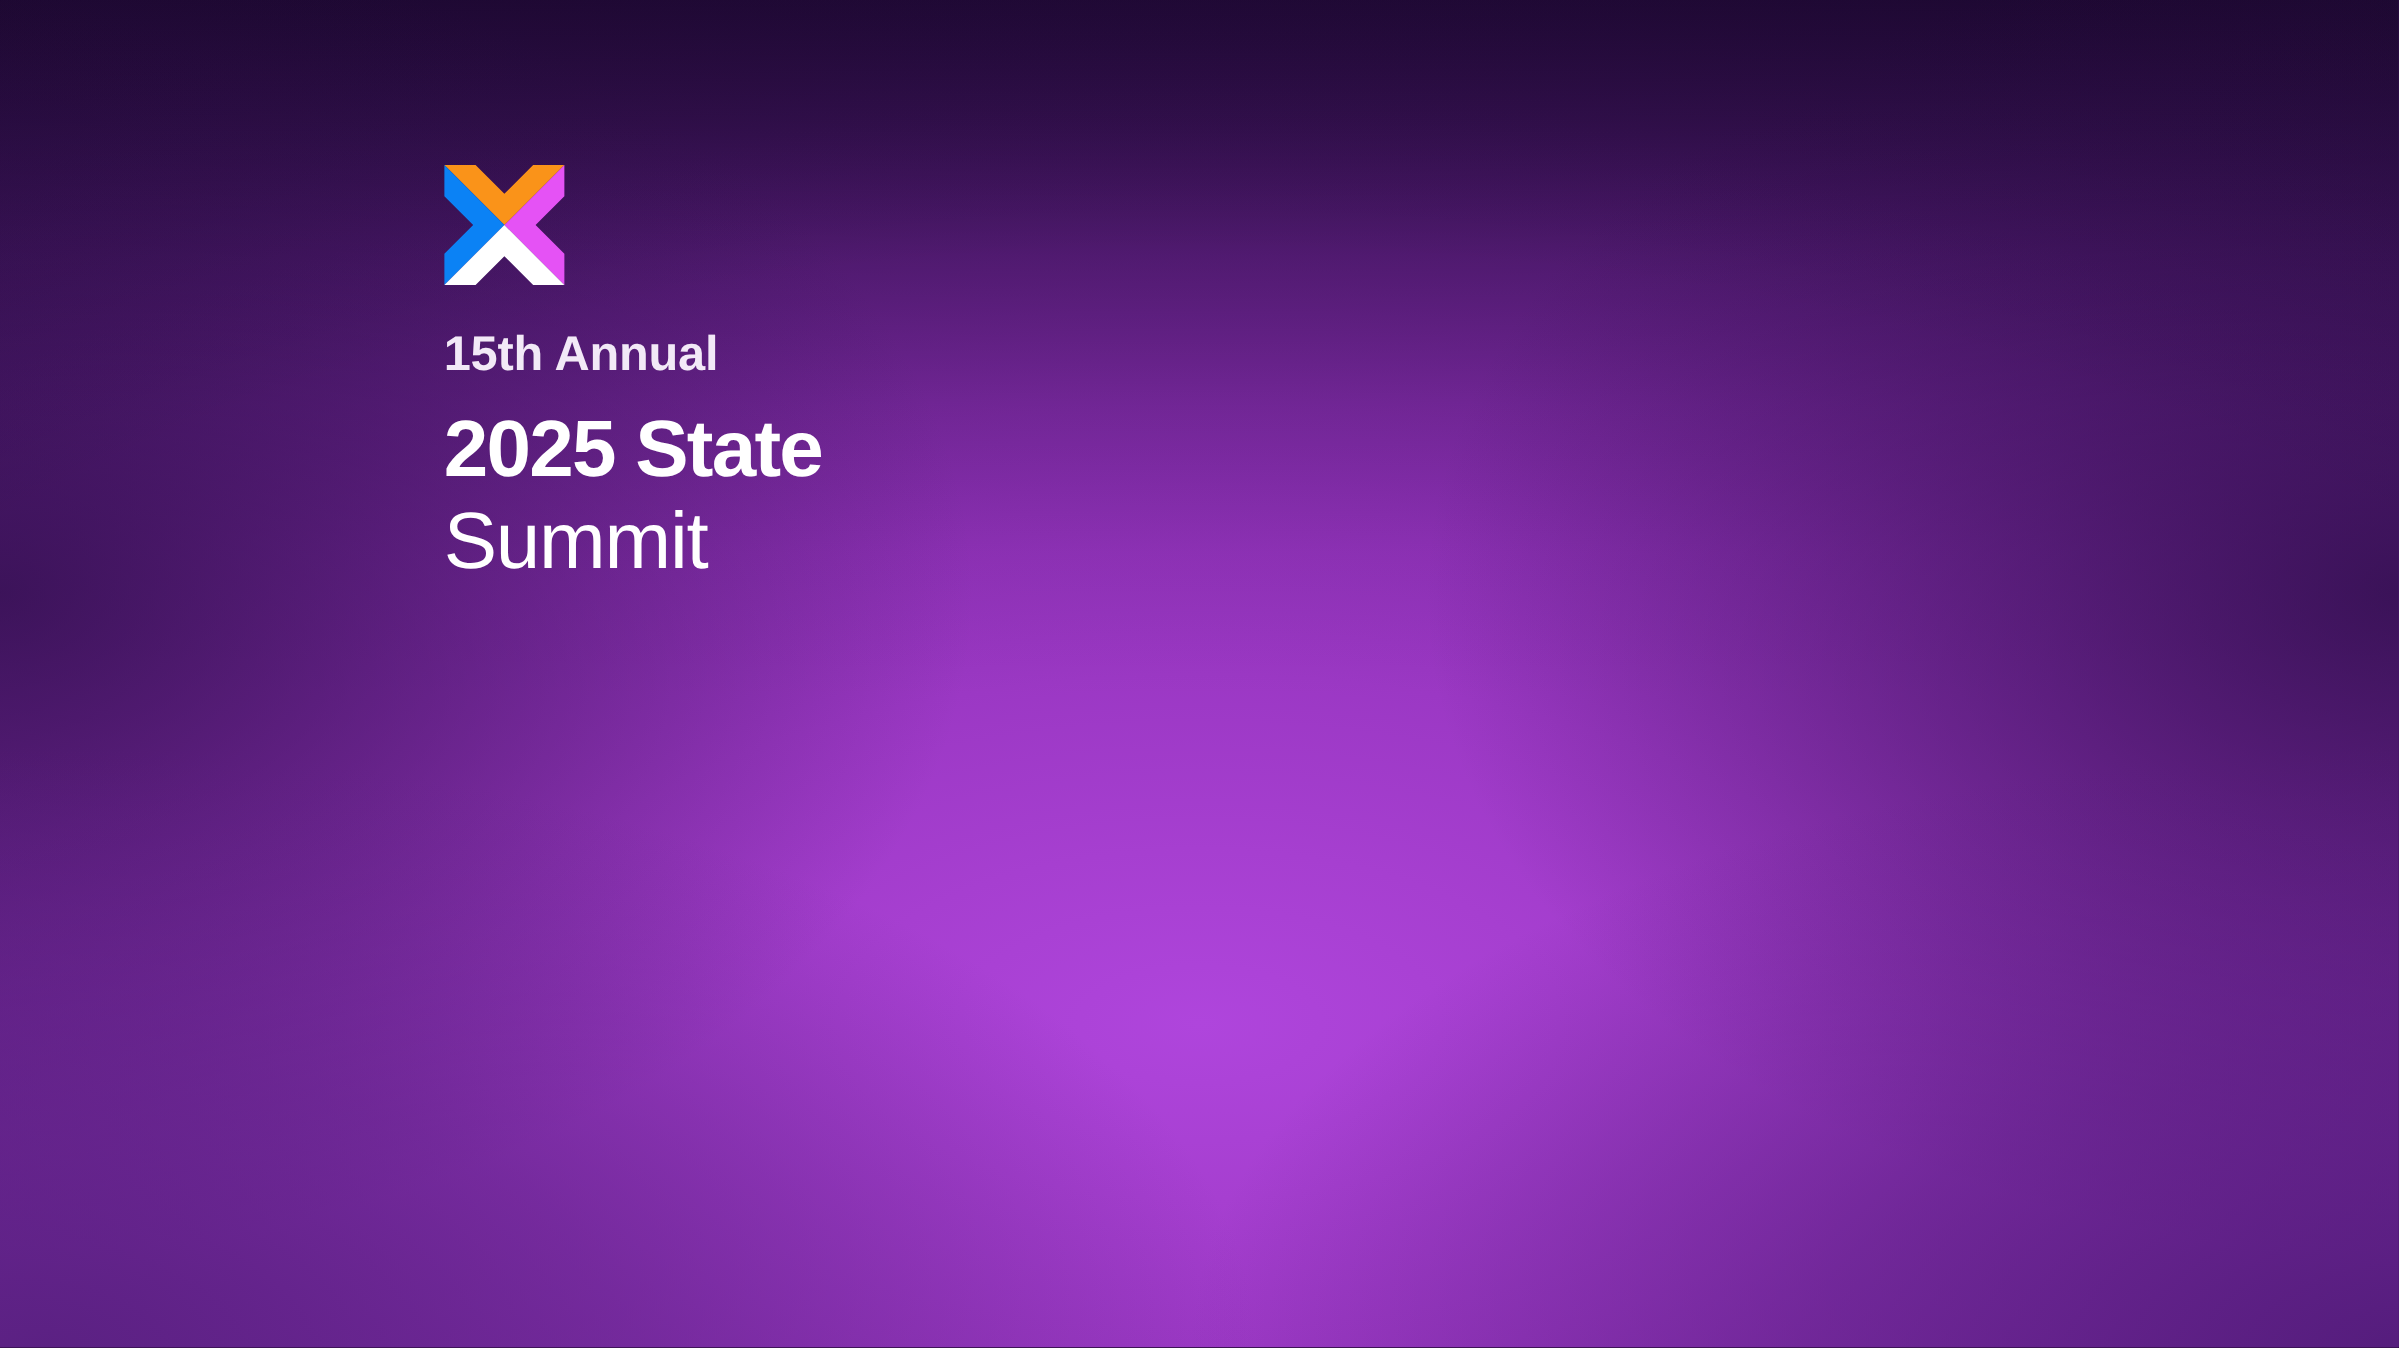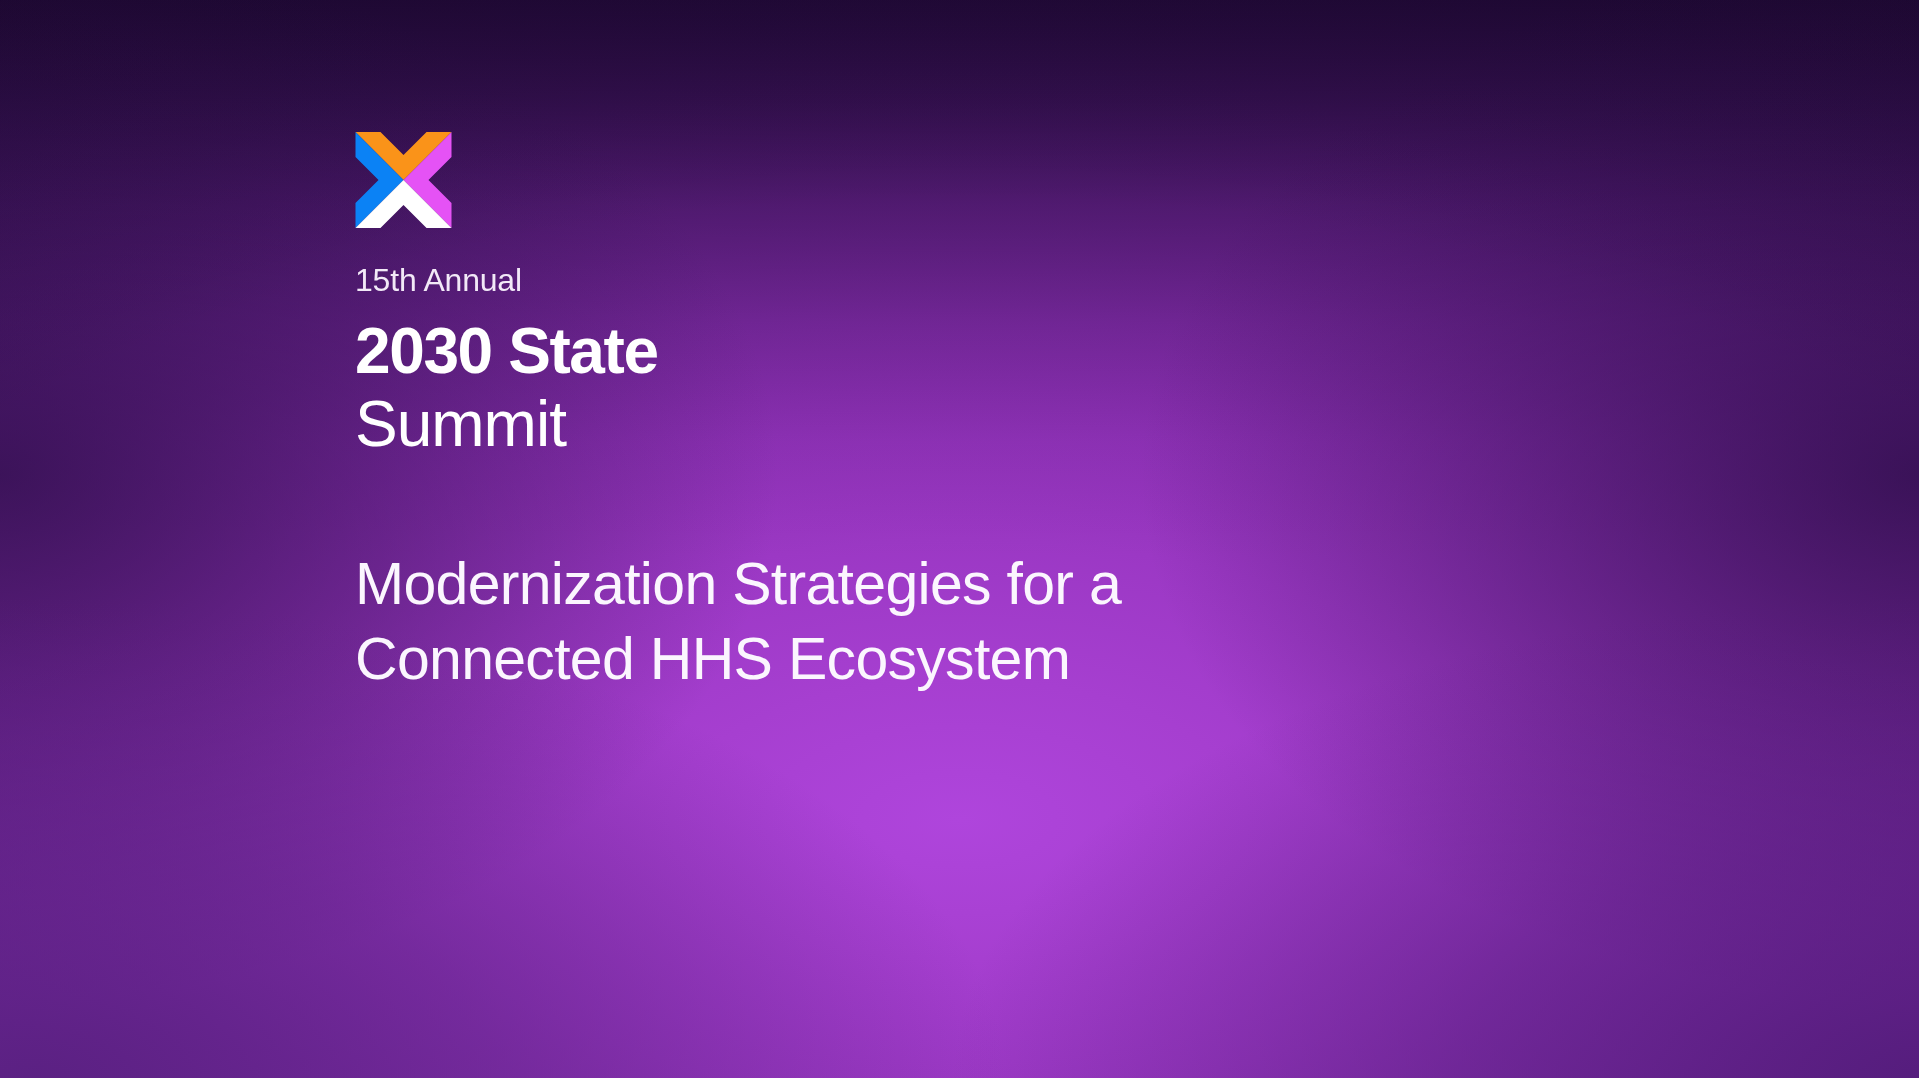--- a/index.html
+++ b/index.html
@@ -85,22 +85,22 @@
   .logo {
     width: 97px;
     height: 96px;
     display: block;
   }
 
   
   .eyebrow {
     margin: 0;
     padding-top: 36px;
-    font-size: 32px;
-    font-weight: 400;
+    font-size: 39px;
+    font-weight: 700;
     line-height: 1.04;
     letter-spacing: -0.2px;
     color: #F2E9F7;
   }
 
   .title {
     margin: 0;
     padding-top: 18px;
     font-size: 64px;
     line-height: 1.14;
@@ -146,23 +146,19 @@
       <polygon points="0,0 0,26 24,50 0,74 0,100 50,50" fill="#0B82F5"></polygon>
 
       <polygon points="100,0 100,26 76,50 100,74 100,100 50,50" fill="#E552F5"></polygon>
 
       <polygon points="0,100 26,100 50,76 74,100 100,100 50,50" fill="#FFFFFF"></polygon>
     </svg>
 
     <p class="eyebrow">15th Annual</p>
 
     <h1 class="title">
-      <span class="line bold">2030 State</span>
+      <span class="line bold">2025 State</span>
       <span class="line">Summit</span>
     </h1>
 
-    <p class="subtitle">
-      <span class="line">Modernization Strategies for a</span>
-      <span class="line">Connected HHS Ecosystem</span>
-    </p>
 
   </div>
 </div>
 
 </body></html>

